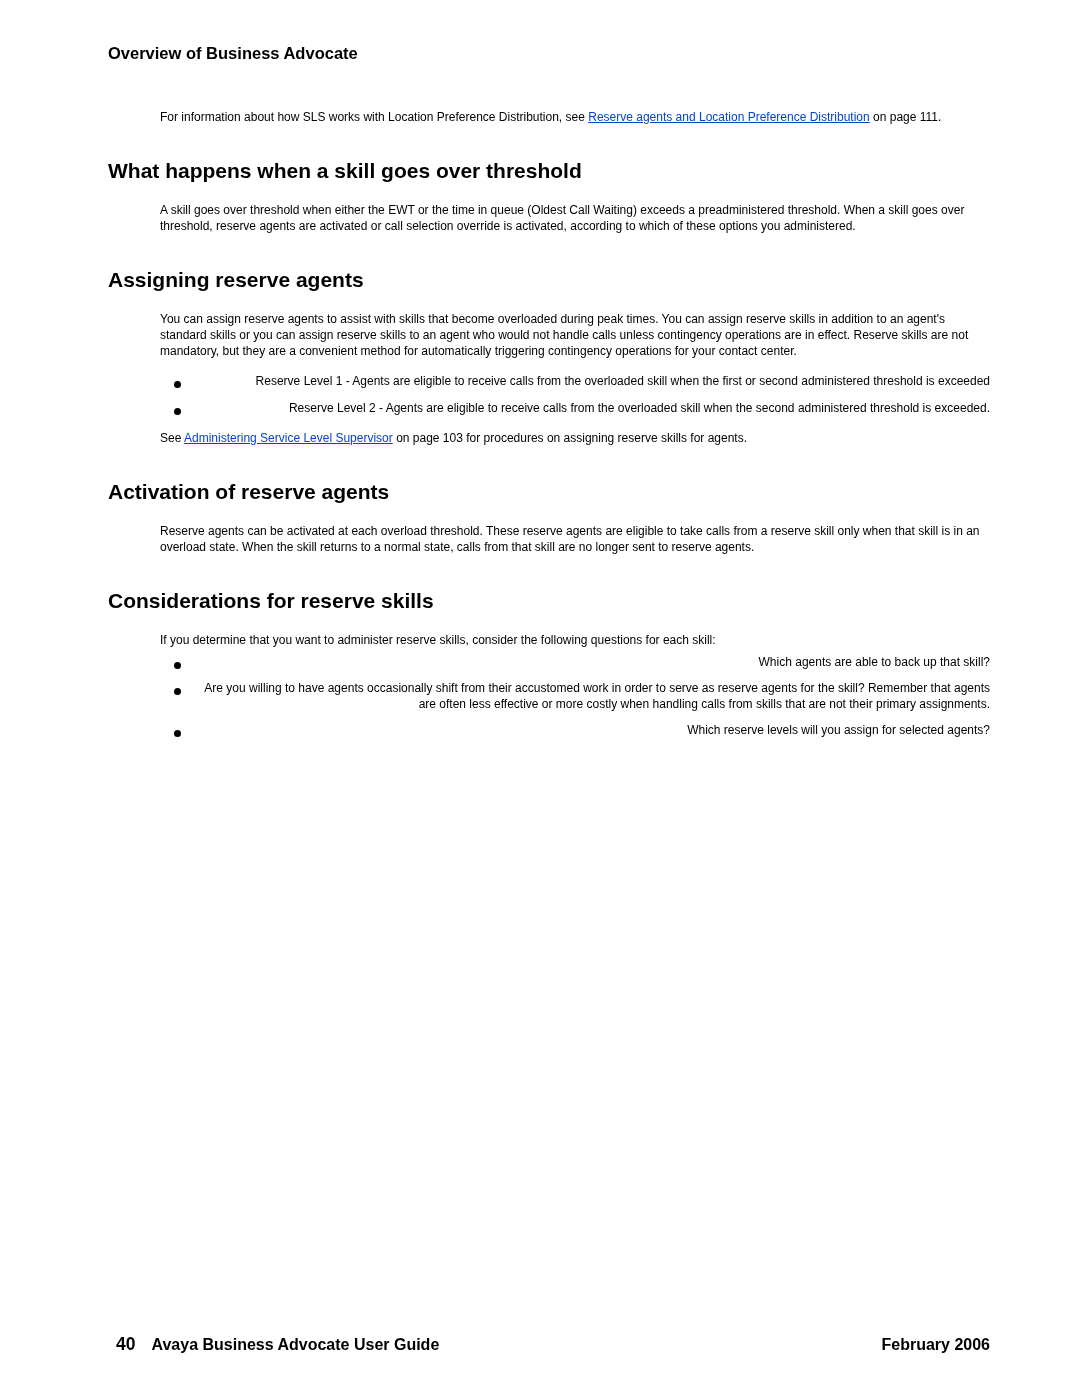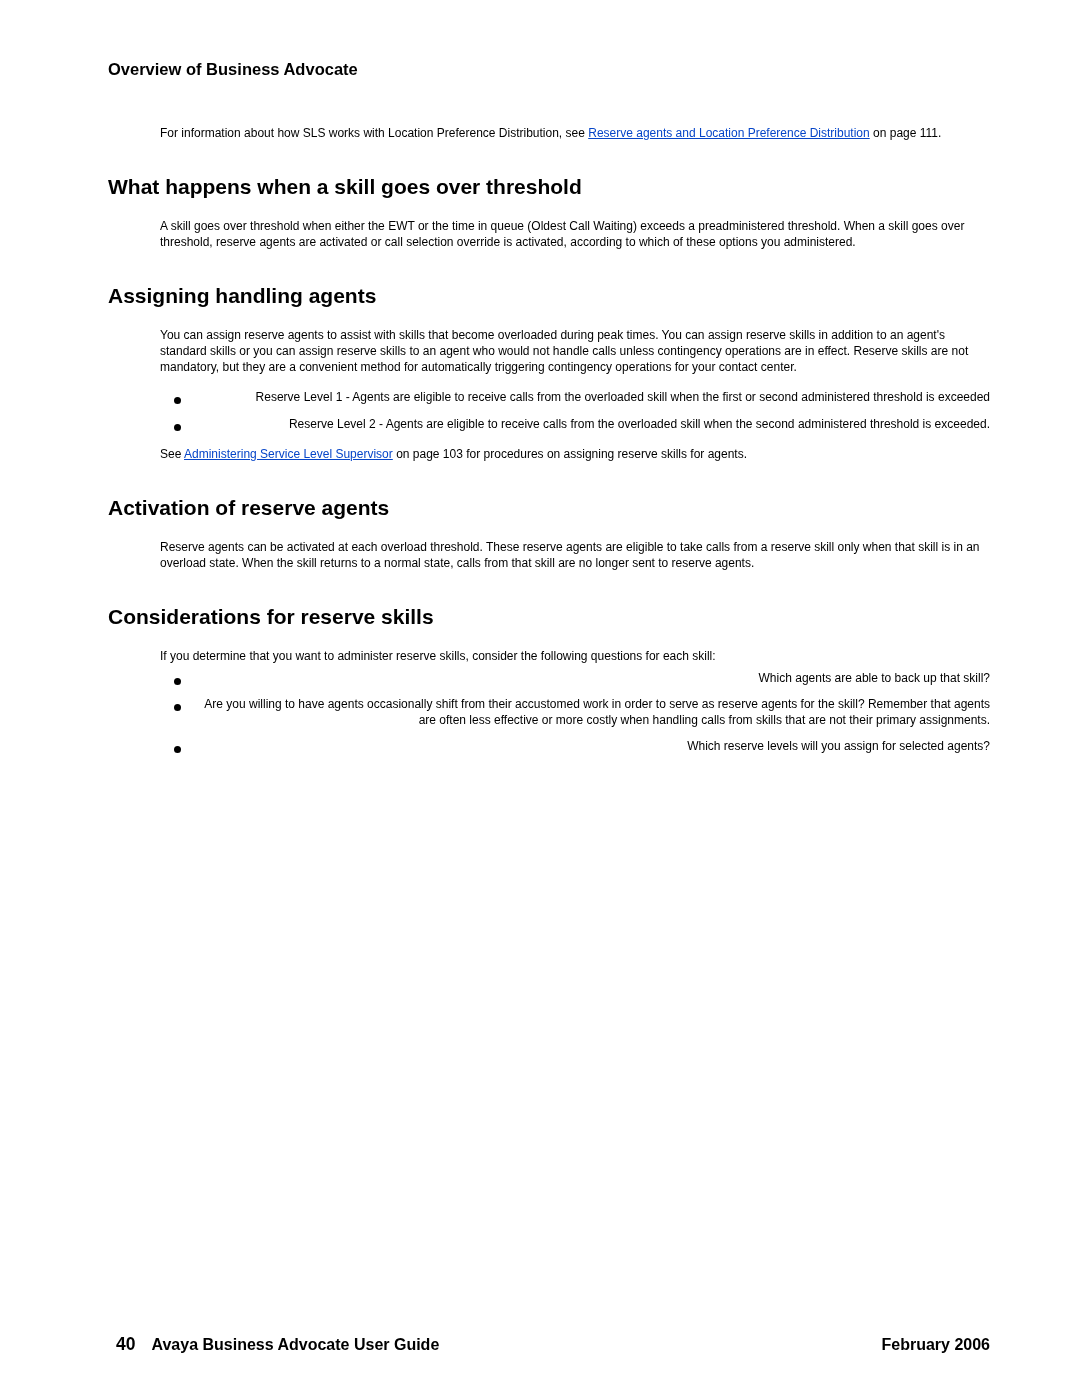--- a/index.html
+++ b/index.html
@@ -5,21 +5,21 @@
   body {
     margin: 0;
     font-family: Arial, Helvetica, sans-serif;
     color: #000;
     background: #fff;
   }
   .page {
     width: 1080px;
     height: 1397px;
     box-sizing: border-box;
-    padding: 60px 90px 50px 108px;
+    padding: 44px 90px 50px 108px;
     position: relative;
   }
   .running-header {
     font-size: 16.5px;
     font-weight: bold;
     margin-bottom: 46px;
   }
   .body-block {
     padding-left: 52px;
     font-size: 12px;
@@ -89,21 +89,21 @@
 
   <div class="running-header">Overview of Business Advocate</div>
 
   <div class="body-block">
     <span class="inline">For information about how SLS works with Location Preference Distribution, see </span><a href="#" class="link inline">Reserve agents and Location Preference Distribution</a><span class="inline"> on page 111.</span>
   </div>
 
   <div class="h2">What happens when a skill goes over threshold</div>
   <div class="body-block para">A skill goes over threshold when either the EWT or the time in queue (Oldest Call Waiting) exceeds a preadministered threshold. When a skill goes over threshold, reserve agents are activated or call selection override is activated, according to which of these options you administered.</div>
 
-  <div class="h2">Assigning handling agents</div>
+  <div class="h2">Assigning reserve agents</div>
   <div class="body-block para">You can assign reserve agents to assist with skills that become overloaded during peak times. You can assign reserve skills in addition to an agent's standard skills or you can assign reserve skills to an agent who would not handle calls unless contingency operations are in effect. Reserve skills are not mandatory, but they are a convenient method for automatically triggering contingency operations for your contact center.</div>
   <div class="body-block">
     <ul class="bullets">
       <li>Reserve Level 1 - Agents are eligible to receive calls from the overloaded skill when the first or second administered threshold is exceeded</li>
       <li>Reserve Level 2 - Agents are eligible to receive calls from the overloaded skill when the second administered threshold is exceeded.</li>
     </ul>
   </div>
   <div class="body-block para">
     <span class="inline">See </span><a href="#" class="link inline">Administering Service Level Supervisor</a><span class="inline"> on page 103 for procedures on assigning reserve skills for agents.</span>
   </div>

